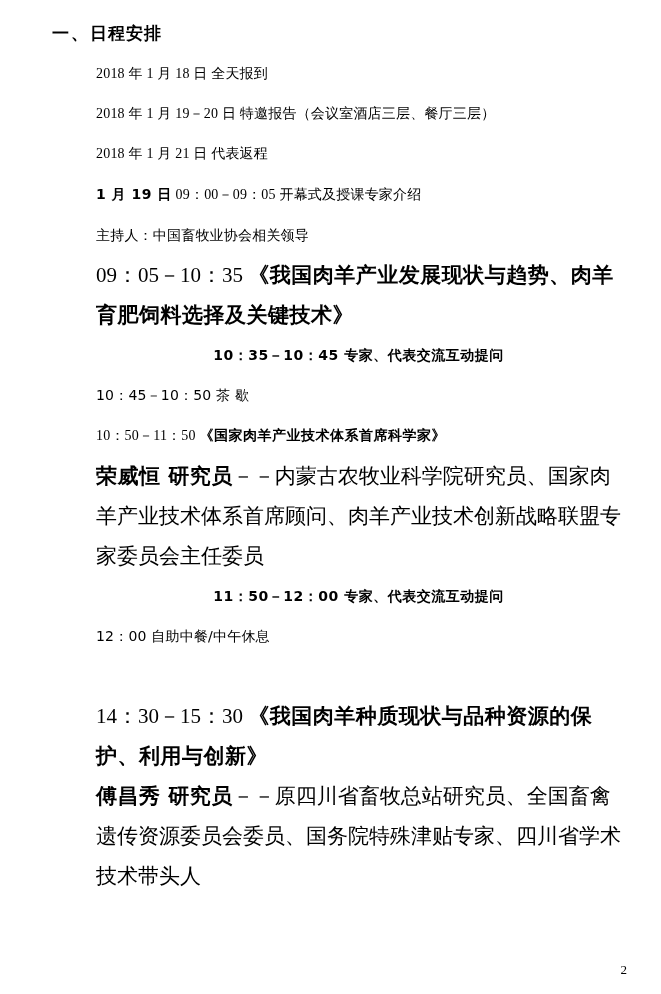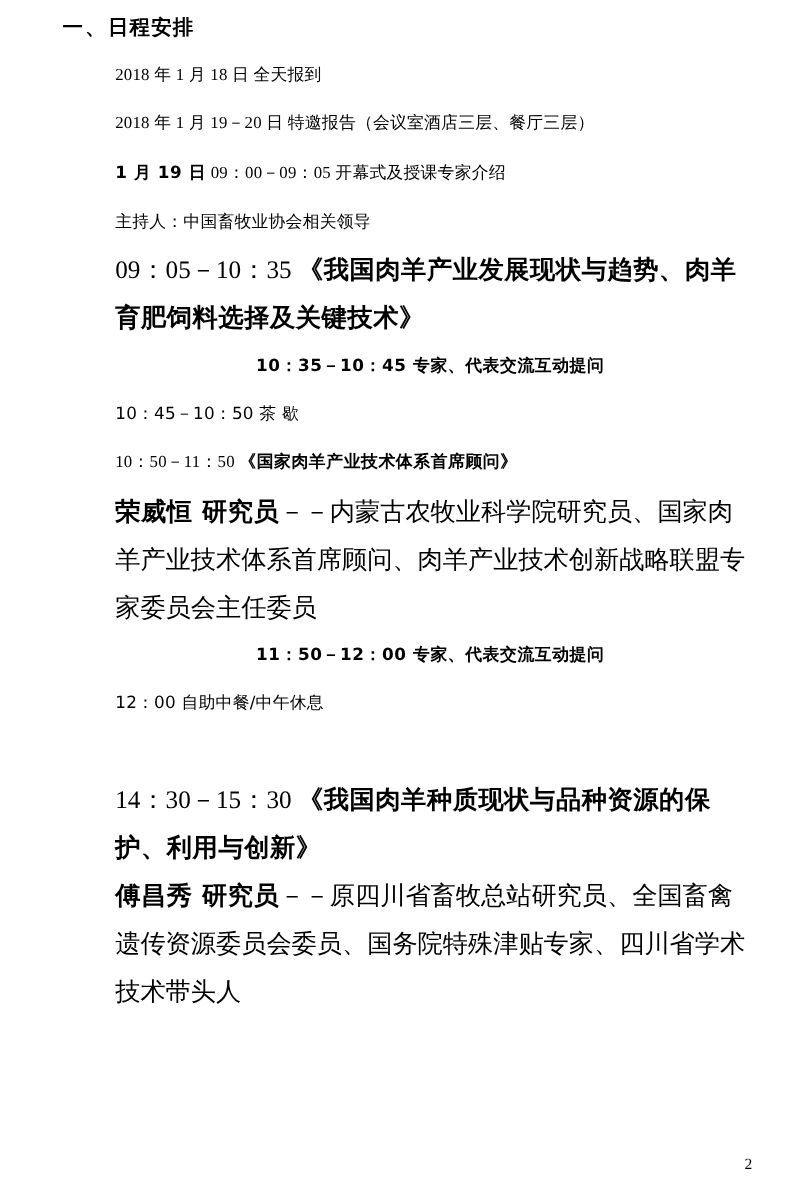--- a/index.html
+++ b/index.html
@@ -12,21 +12,21 @@
     background: #ffffff;
     font-family: "Liberation Serif", "DejaVu Serif", serif;
     color: #000000;
     overflow: hidden;
   }
   .page {
     position: relative;
     width: 661px;
     height: 994px;
     box-sizing: border-box;
-    padding: 2px 40px 0 52px;
+    padding: 12px 40px 0 52px;
   }
   .line {
     font-size: 14px;
     line-height: 40px;
     white-space: nowrap;
     letter-spacing: 0.2px;
   }
   
   .heading {
     font-family: "DejaVu Sans", "Liberation Sans", sans-serif;
@@ -82,41 +82,42 @@
 <body>
 
 <div class="page">
 
   <div class="line heading">
     <span class="num">一、</span><span>日程安排</span>
   </div>
 
   <div class="line ind1 time">2018 年 1 月 18 日        全天报到</div>
   <div class="line ind1 time">2018 年 1 月 19－20 日 特邀报告（会议室酒店三层、餐厅三层）</div>
+  <div class="line ind1 time">2018 年 1 月 21 日        代表返程</div>
 
 
   <div class="line ind1">
     <span class="bold-s">1 月 19 日</span><span class="time"> 09：00－09：05 开幕式及授课专家介绍</span>
   </div>
 
   <div class="line ind1 sans">主持人：中国畜牧业协会相关领导</div>
 
   <div class="wrapblock" style="text-indent:0; padding-left:44px;">
     <span class="time">09：05－10：35</span>
     <span class="title-q">《我国肉羊产业发展现状与趋势、肉羊育肥饲料选择及关键技术》</span>
   </div>
 
 
   <div class="line ind1 bold-s">10：35－10：45 专家、代表交流互动提问</div>
 
   <div class="line ind1 sans">10：45－10：50  茶  歇</div>
 
   <div class="line ind1">
     <span class="time">10：50－11：50</span>
-    <span class="title-q">《国家肉羊产业技术体系首席顾问》</span>
+    <span class="title-q">《国家肉羊产业技术体系首席科学家》</span>
   </div>
 
   <div class="wrapblock" style="text-indent:0; padding-left:44px;">
     <span class="bold-s">荣威恒  研究员</span><span class="sans">－－内蒙古农牧业科学院研究员、国家肉羊产业技术体系首席顾问、肉羊产业技术创新战略联盟专家委员会主任委员</span>
   </div>
 
   <div class="line ind1 bold-s">11：50－12：00 专家、代表交流互动提问</div>
 
   <div class="line ind1 sans">12：00   自助中餐/中午休息</div>
 

